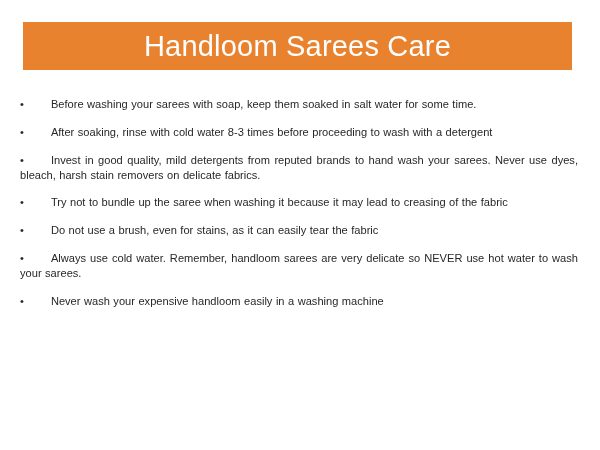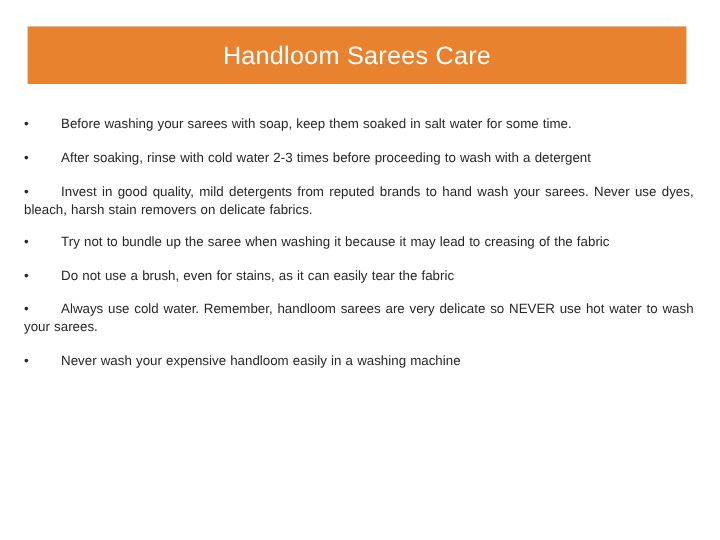--- a/index.html
+++ b/index.html
@@ -27,21 +27,21 @@
     width: 549px;
     height: 48px;
     background: #e8822f;
     display: flex;
     align-items: center;
     justify-content: center;
   }
   .title-text {
     color: #ffffff;
     font-family: "Liberation Sans", sans-serif;
-    font-size: 21px;
+    font-size: 29px;
     font-weight: 400;
     letter-spacing: 0.2px;
     line-height: 1;
     white-space: nowrap;
   }
   .body-area {
     position: absolute;
     left: 20px;
     top: 86px;
     width: 558px;
@@ -77,21 +77,21 @@
 
   <div class="title-bar">
     <div class="title-text">Handloom Sarees Care</div>
   </div>
 
   <div class="body-area">
 
     <p class="bullet"><span class="dot">•</span><span class="txt">Before washing your sarees with soap, keep them soaked in salt water for some time.</span></p>
 
 
-    <p class="bullet"><span class="dot">•</span><span class="txt">After soaking, rinse with cold water 2-3 times before proceeding to wash with a detergent</span></p>
+    <p class="bullet"><span class="dot">•</span><span class="txt">After soaking, rinse with cold water 8-3 times before proceeding to wash with a detergent</span></p>
 
     <p class="bullet"><span class="dot">•</span><span class="txt">Invest in good quality, mild detergents from reputed brands to hand wash your sarees. Never use dyes, bleach, harsh stain removers on delicate fabrics.</span></p>
 
 
     <p class="bullet"><span class="dot">•</span><span class="txt">Try not to bundle up the saree when washing it because it may lead to creasing of the fabric</span></p>
 
     <p class="bullet"><span class="dot">•</span><span class="txt">Do not use a brush, even for stains, as it can easily tear the fabric</span></p>
 
     <p class="bullet"><span class="dot">•</span><span class="txt">Always use cold water. Remember, handloom sarees are very delicate so NEVER use hot water to wash your sarees.</span></p>
 

